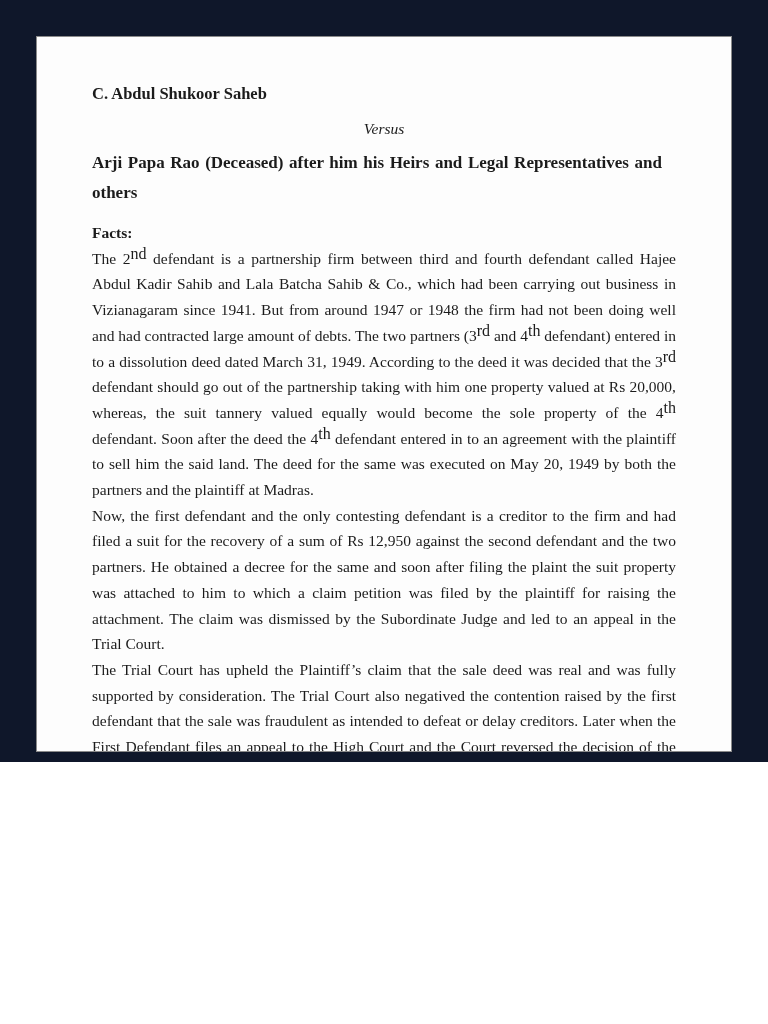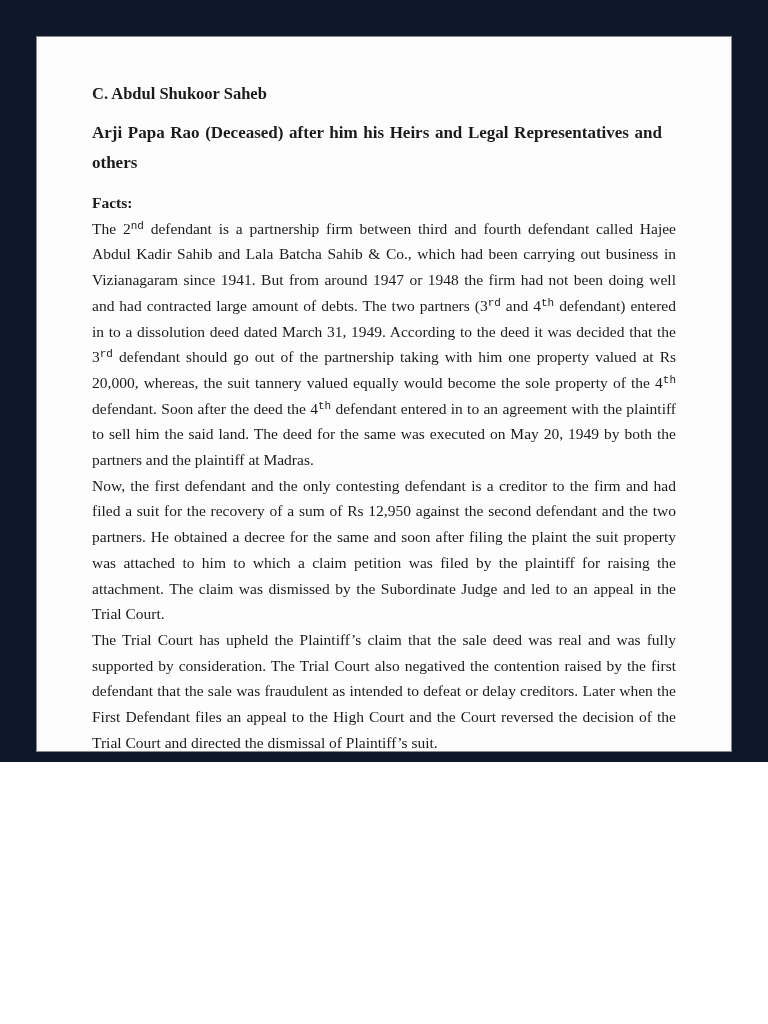--- a/index.html
+++ b/index.html
@@ -59,33 +59,33 @@
   p.body-para {
     font-size: 15.5px;
     line-height: 25.7px;
     margin: 0;
     text-align: justify;
   }
   p.body-para.no-justify {
     text-align: left;
   }
   p.body-para sup {
-    font-size: 11px;
+    font-size: 16px;
     line-height: 0;
     vertical-align: 5px;
-    font-family: Liberation Mono, monospace;
   }
 </style>
 </head>
 <body>
 
 <div class="canvas">
   <div class="border-frame">
     <div class="content">
       <h1 class="case-title">C. Abdul Shukoor Saheb</h1>
+      <div class="versus-line">Versus</div>
       <h2 class="respondent-title">Arji Papa Rao (Deceased) after him his Heirs and Legal Representatives and others</h2>
       <div>
           <div class="section-heading">Facts:</div>
           <p class="body-para"><span>The 2</span><sup>nd</sup><span> defendant is a partnership firm between third and fourth defendant called Hajee Abdul Kadir Sahib and Lala Batcha Sahib &amp; Co., which had been carrying out business in Vizianagaram since 1941. But from around 1947 or 1948 the firm had not been doing well and had contracted large amount of debts. The two partners (3</span><sup>rd</sup><span> and 4</span><sup>th</sup><span> defendant) entered in to a dissolution deed dated March 31, 1949. According to the deed it was decided that the 3</span><sup>rd</sup><span> defendant should go out of the partnership taking with him one property valued at Rs 20,000, whereas, the suit tannery valued equally would become the sole property of the 4</span><sup>th</sup><span> defendant. Soon after the deed the 4</span><sup>th</sup><span> defendant entered in to an agreement with the plaintiff to sell him the said land. The deed for the same was executed on May 20, 1949 by both the partners and the plaintiff at Madras.</span></p>
           <p class="body-para"><span>Now, the first defendant and the only contesting defendant is a creditor to the firm and had filed a suit for the recovery of a sum of Rs 12,950 against the second defendant and the two partners. He obtained a decree for the same and soon after filing the plaint the suit property was attached to him to which a claim petition was filed by the plaintiff for raising the attachment. The claim was dismissed by the Subordinate Judge and led to an appeal in the Trial Court.</span></p>
           <p class="body-para"><span>The Trial Court has upheld the Plaintiff’s claim that the sale deed was real and was fully supported by consideration. The Trial Court also negatived the contention raised by the first defendant that the sale was fraudulent as intended to defeat or delay creditors. Later when the First Defendant files an appeal to the High Court and the Court reversed the decision of the Trial Court and directed the dismissal of Plaintiff’s suit.</span></p>
           <p class="body-para no-justify"><span>Hence this appeal to the Supreme Court of India.</span></p>
         </div>
     </div>
   </div>

